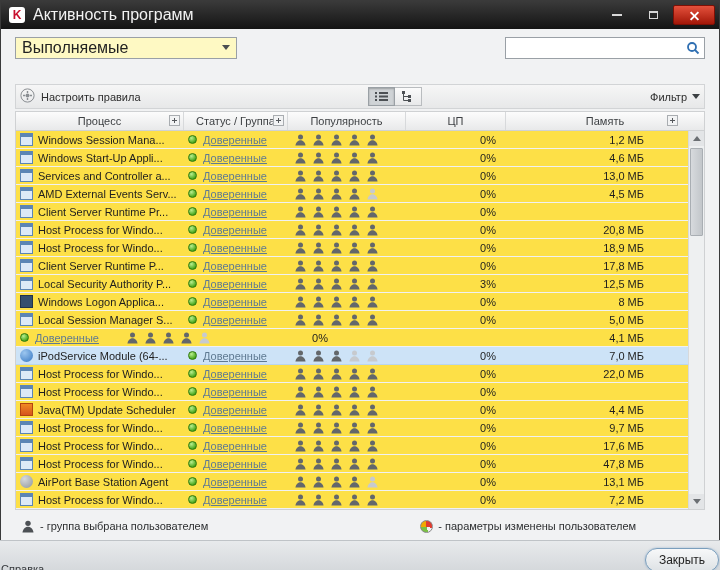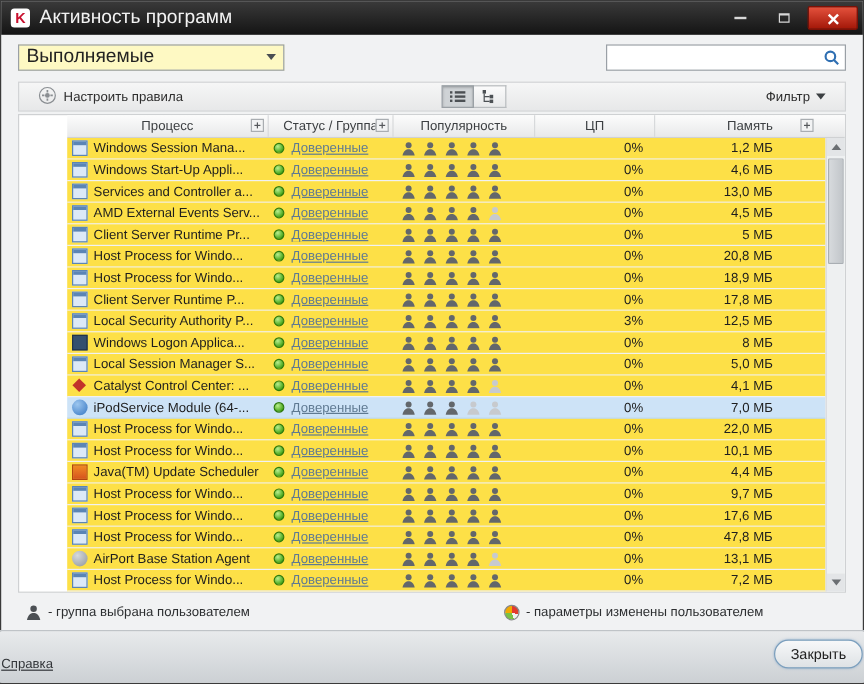--- a/index.html
+++ b/index.html
@@ -27,31 +27,31 @@
 
   .controls-row { margin-top:7px; height:23px; display:flex; justify-content:space-between; align-items:center; }
   .combo { width:222px; height:22px; background:#fef9c3; border:1px solid #9aa0a6; display:flex; align-items:center; padding:0 6px; font-size:16px; color:#222; }
   .combo-text { flex:1; }
   .combo-arrow { width:0; height:0; border-left:4px solid transparent; border-right:4px solid transparent; border-top:5px solid #4a4e52; }
   .searchbox { width:200px; height:22px; background:#fff; border:1px solid #9aa0a6; display:flex; align-items:center; padding:0 4px; }
   .search-input { flex:1; border:none; outline:none; font-size:12px; font-family:"Liberation Sans",sans-serif; background:transparent; min-width:0; }
   .search-icon svg { display:block; }
 
   
-  .toolbar { margin-top:9px; height:25px; flex:0 0 25px; background:linear-gradient(#f6f6f6,#e7e8e9); border:1px solid #d2d4d6; display:flex; align-items:center; padding:0 16px; }
+  .toolbar { margin-top:25px; height:25px; flex:0 0 25px; background:linear-gradient(#f6f6f6,#e7e8e9); border:1px solid #d2d4d6; display:flex; align-items:center; padding:0 4px; }
   .tb-left { display:flex; align-items:center; gap:6px; font-size:11px; color:#2d2d2d; cursor:default; }
   .tb-center { flex:1; display:flex; justify-content:center; gap:0; }
   .vbtn { width:27px; height:19px; border:1px solid #b9bcbf; display:flex; align-items:center; justify-content:center; background:linear-gradient(#fbfbfb,#e8e9ea); }
   .vbtn.active { background:#cfd3d6; border-color:#9aa0a5; box-shadow:inset 0 1px 2px rgba(0,0,0,.25); }
   .vbtn + .vbtn { border-left:none; }
   .tb-right { display:flex; align-items:center; gap:5px; font-size:11px; color:#2d2d2d; cursor:default; }
   .caret-down { width:0; height:0; border-left:4px solid transparent; border-right:4px solid transparent; border-top:5px solid #3c4043; }
 
   
-  .table { margin-top:2px; border:1px solid #cfd1d3; background:#fff; flex:0 0 auto; position:relative;padding-left:40px; }
+  .table { margin-top:2px; border:1px solid #cfd1d3; background:#fff; flex:0 0 auto; position:relative; }
   .thead { height:19px; display:flex; background:linear-gradient(#fcfcfc,#e8e9ea); border-bottom:1px solid #cfd1d3; font-size:11px; color:#3c3f42; }
   .hcell { display:flex; align-items:center; justify-content:center; position:relative; border-right:1px solid #d7d9db; height:100%; }
   .hcell:last-child { border-right:none; }
   .hplus { position:absolute; width:11px; height:11px; border:1px solid #a9adb1; background:#f2f3f4; top:3px; }
   .hplus::before { content:''; position:absolute; left:2px; right:2px; top:4px; height:1px; background:#55585c; }
   .hplus::after  { content:''; position:absolute; top:2px; bottom:2px; left:4px; width:1px; background:#55585c; }
   .hplus.pr-proc { right:3px; }
   .hplus.pr-stat { right:3px; }
   .hplus.pr-mem  { right:26px; }
 
@@ -380,21 +380,20 @@
               <svg class="person p-f" viewBox="0 0 12 12">
                 <circle cx="6" cy="3.1" r="2.5"></circle>
                 <path d="M0.9 11.6 C1.6 7.7 4 6.3 6 6.3 C8 6.3 10.4 7.7 11.1 11.6 Z"></path>
               </svg>
               <svg class="person p-f" viewBox="0 0 12 12">
                 <circle cx="6" cy="3.1" r="2.5"></circle>
                 <path d="M0.9 11.6 C1.6 7.7 4 6.3 6 6.3 C8 6.3 10.4 7.7 11.1 11.6 Z"></path>
               </svg>
             </div>
             <div class="cell c-cpu">0%</div>
-            <div class="cell c-mem">5 МБ</div>
           </div>
           <div class="trow">
             <div class="cell c-proc">
               <span class="picon i-winapp"></span>
               <span class="pname">Host Process for Windo...</span>
             </div>
             <div class="cell c-status">
               <span class="dot"></span>
               <a class="slink">Доверенные</a>
             </div>
@@ -587,24 +586,20 @@
               </svg>
               <svg class="person p-f" viewBox="0 0 12 12">
                 <circle cx="6" cy="3.1" r="2.5"></circle>
                 <path d="M0.9 11.6 C1.6 7.7 4 6.3 6 6.3 C8 6.3 10.4 7.7 11.1 11.6 Z"></path>
               </svg>
             </div>
             <div class="cell c-cpu">0%</div>
             <div class="cell c-mem">5,0 МБ</div>
           </div>
           <div class="trow">
-            <div class="cell c-proc">
-              <span class="picon i-catalyst"></span>
-              <span class="pname">Catalyst Control Center: ...</span>
-            </div>
             <div class="cell c-status">
               <span class="dot"></span>
               <a class="slink">Доверенные</a>
             </div>
             <div class="cell c-pop">
               <svg class="person p-f" viewBox="0 0 12 12">
                 <circle cx="6" cy="3.1" r="2.5"></circle>
                 <path d="M0.9 11.6 C1.6 7.7 4 6.3 6 6.3 C8 6.3 10.4 7.7 11.1 11.6 Z"></path>
               </svg>
               <svg class="person p-f" viewBox="0 0 12 12">
@@ -720,21 +715,20 @@
               <svg class="person p-f" viewBox="0 0 12 12">
                 <circle cx="6" cy="3.1" r="2.5"></circle>
                 <path d="M0.9 11.6 C1.6 7.7 4 6.3 6 6.3 C8 6.3 10.4 7.7 11.1 11.6 Z"></path>
               </svg>
               <svg class="person p-f" viewBox="0 0 12 12">
                 <circle cx="6" cy="3.1" r="2.5"></circle>
                 <path d="M0.9 11.6 C1.6 7.7 4 6.3 6 6.3 C8 6.3 10.4 7.7 11.1 11.6 Z"></path>
               </svg>
             </div>
             <div class="cell c-cpu">0%</div>
-            <div class="cell c-mem">10,1 МБ</div>
           </div>
           <div class="trow">
             <div class="cell c-proc">
               <span class="picon i-java"></span>
               <span class="pname">Java(TM) Update Scheduler</span>
             </div>
             <div class="cell c-status">
               <span class="dot"></span>
               <a class="slink">Доверенные</a>
             </div>

